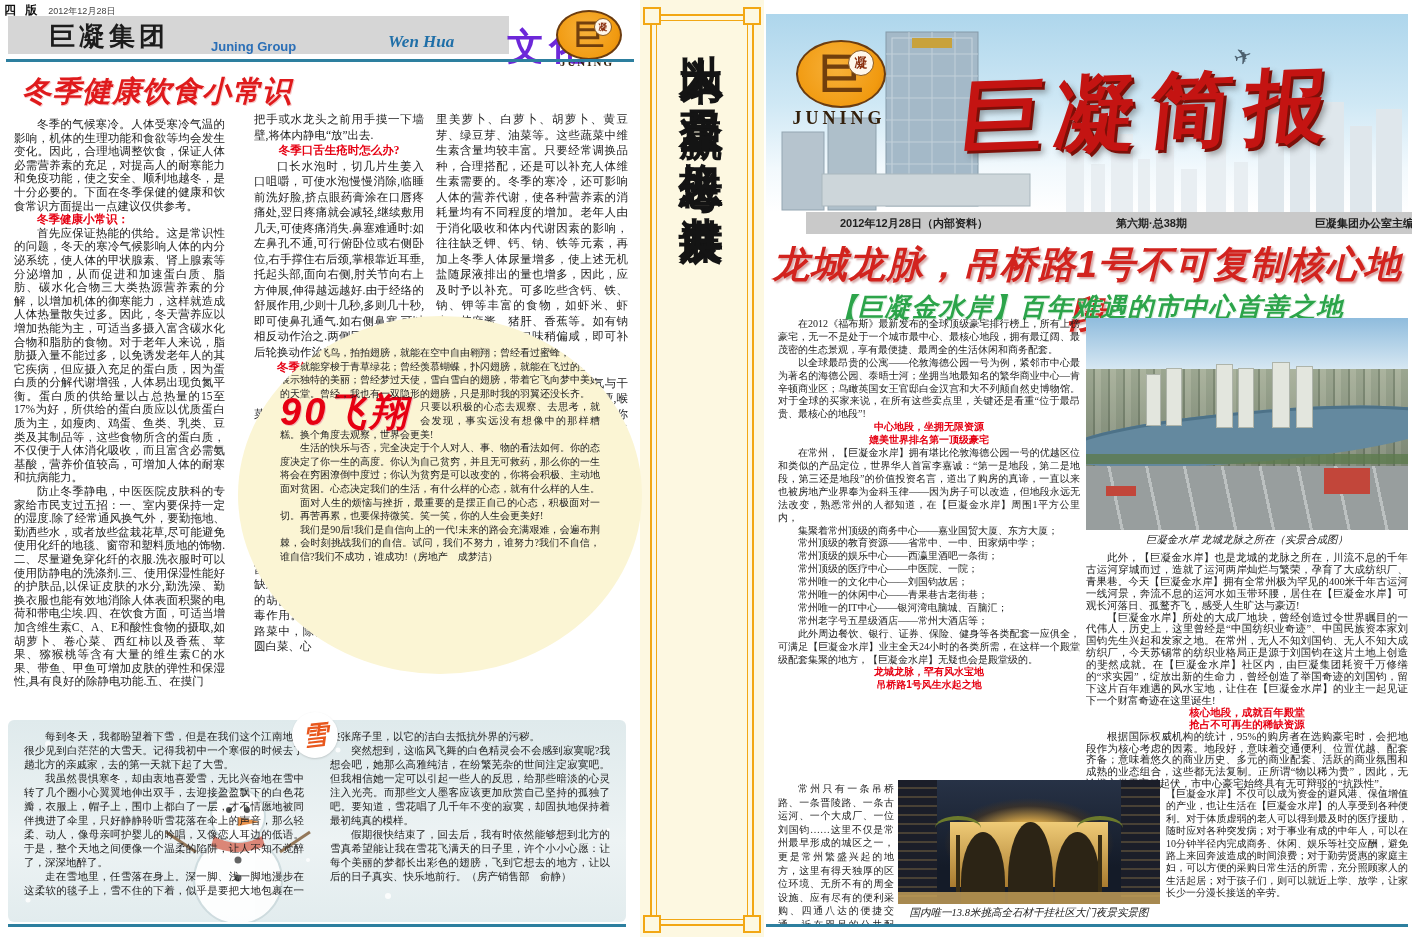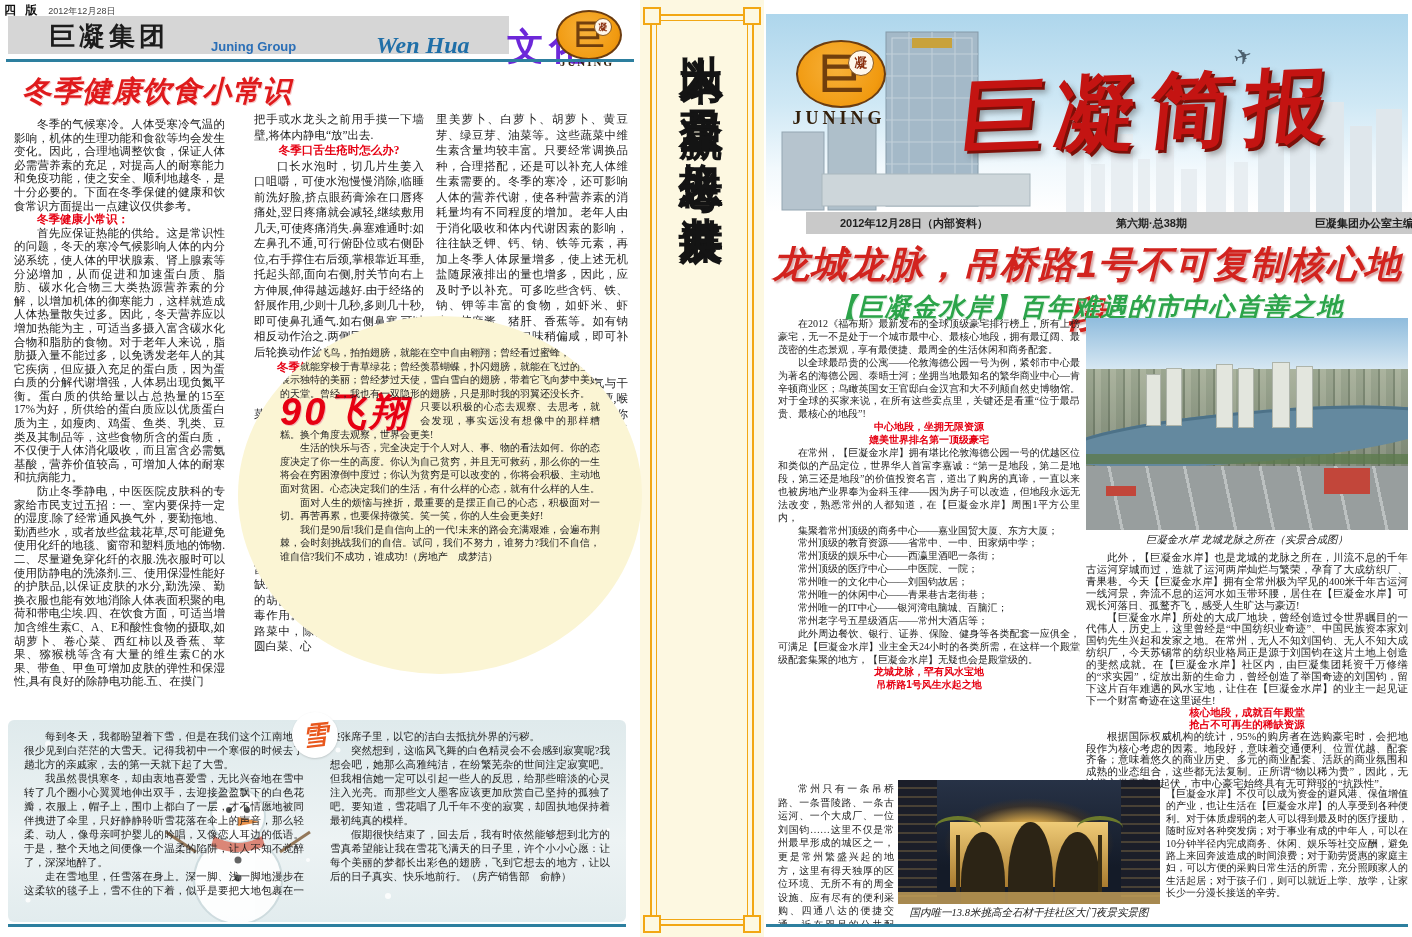--- a/index.html
+++ b/index.html
@@ -15,21 +15,21 @@
   .subhead{color:#e60012;font-weight:bold;text-align:center;}
   .subleft{color:#e60012;font-weight:bold;text-indent:2em;}
   .center{color:#e60012;font-weight:bold;text-align:center;font-family:"Liberation Sans",sans-serif;}
 
   
   #edition{left:4px;top:2px;font-size:9px;color:#444;}
   #edition b{font-size:12px;color:#111;letter-spacing:3px;margin-right:8px;}
   #l-mast{left:8px;top:16px;width:472px;height:38px;background:#d6d6d6;display:flex;align-items:flex-end;padding-left:29px;}
   #l-brand{font-size:26px;font-weight:900;color:#1c1c1c;letter-spacing:4px;margin-left:12px;}
   #l-brand-en{font-size:13px;font-weight:bold;color:#2b6fb7;margin-left:42px;margin-top:10px;}
-  #l-pinyin{left:376px;top:32px;font-size:24px;font-weight:bold;font-style:italic;color:#1f6fa8;}
+  #l-pinyin{left:388px;top:32px;font-size:17px;font-weight:bold;font-style:italic;color:#1f6fa8;}
   #l-section{left:462px;top:22px;font-size:37px;font-weight:900;color:#6d28d9;letter-spacing:5px;margin-left:45px;}
   .jn-logo{border-radius:50%;background:radial-gradient(circle at 45% 40%,#f7b13a,#f19a10 70%,#d97f06);
            border:2px solid #6b3c10;position:relative;}
   .jn-logo .ju{position:absolute;left:0;top:0;width:100%;height:100%;display:flex;align-items:center;justify-content:center;
            color:#5a2d08;font-weight:900;opacity:.85;}
   .jn-logo .ning{position:absolute;background:#fff7ea;border-radius:50%;color:#8a2f0e;font-weight:bold;
            display:flex;align-items:center;justify-content:center;border:1px solid #8a5a22;}
   .jn-word{font-family:"Liberation Serif",serif;font-weight:bold;color:#33200c;text-align:center;}
   #l-logo{left:556px;top:10px;width:62px;height:46px;font-size:30px;}
   #l-logo .ning{width:16px;height:16px;font-size:9px;right:8px;top:6px;}

